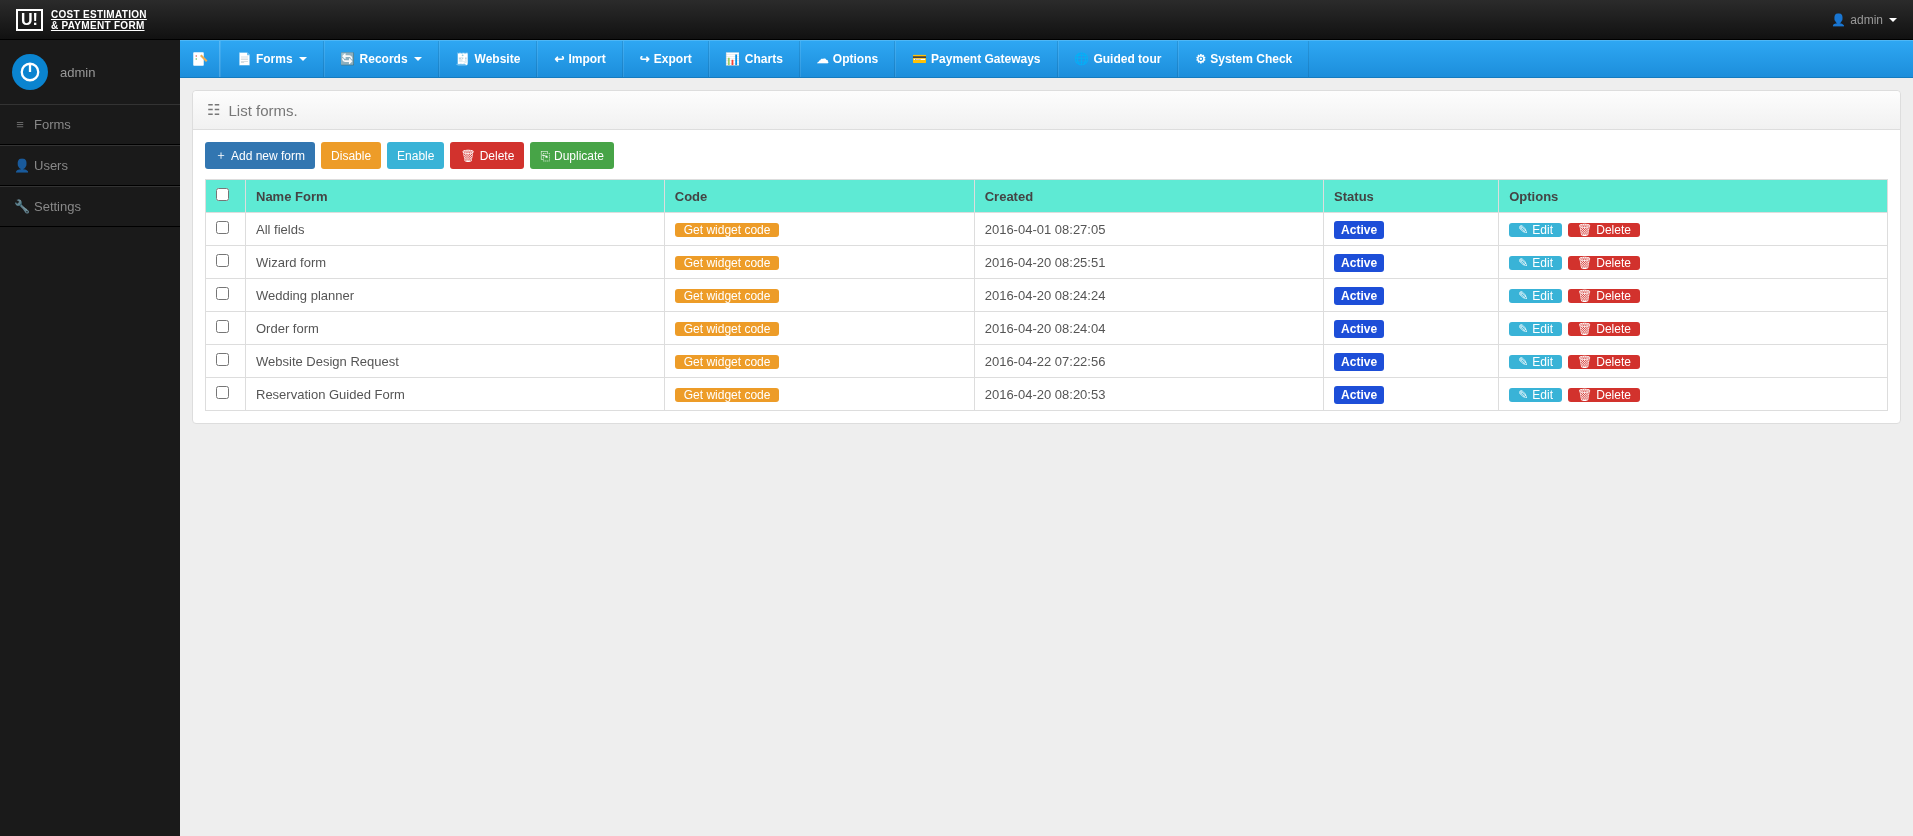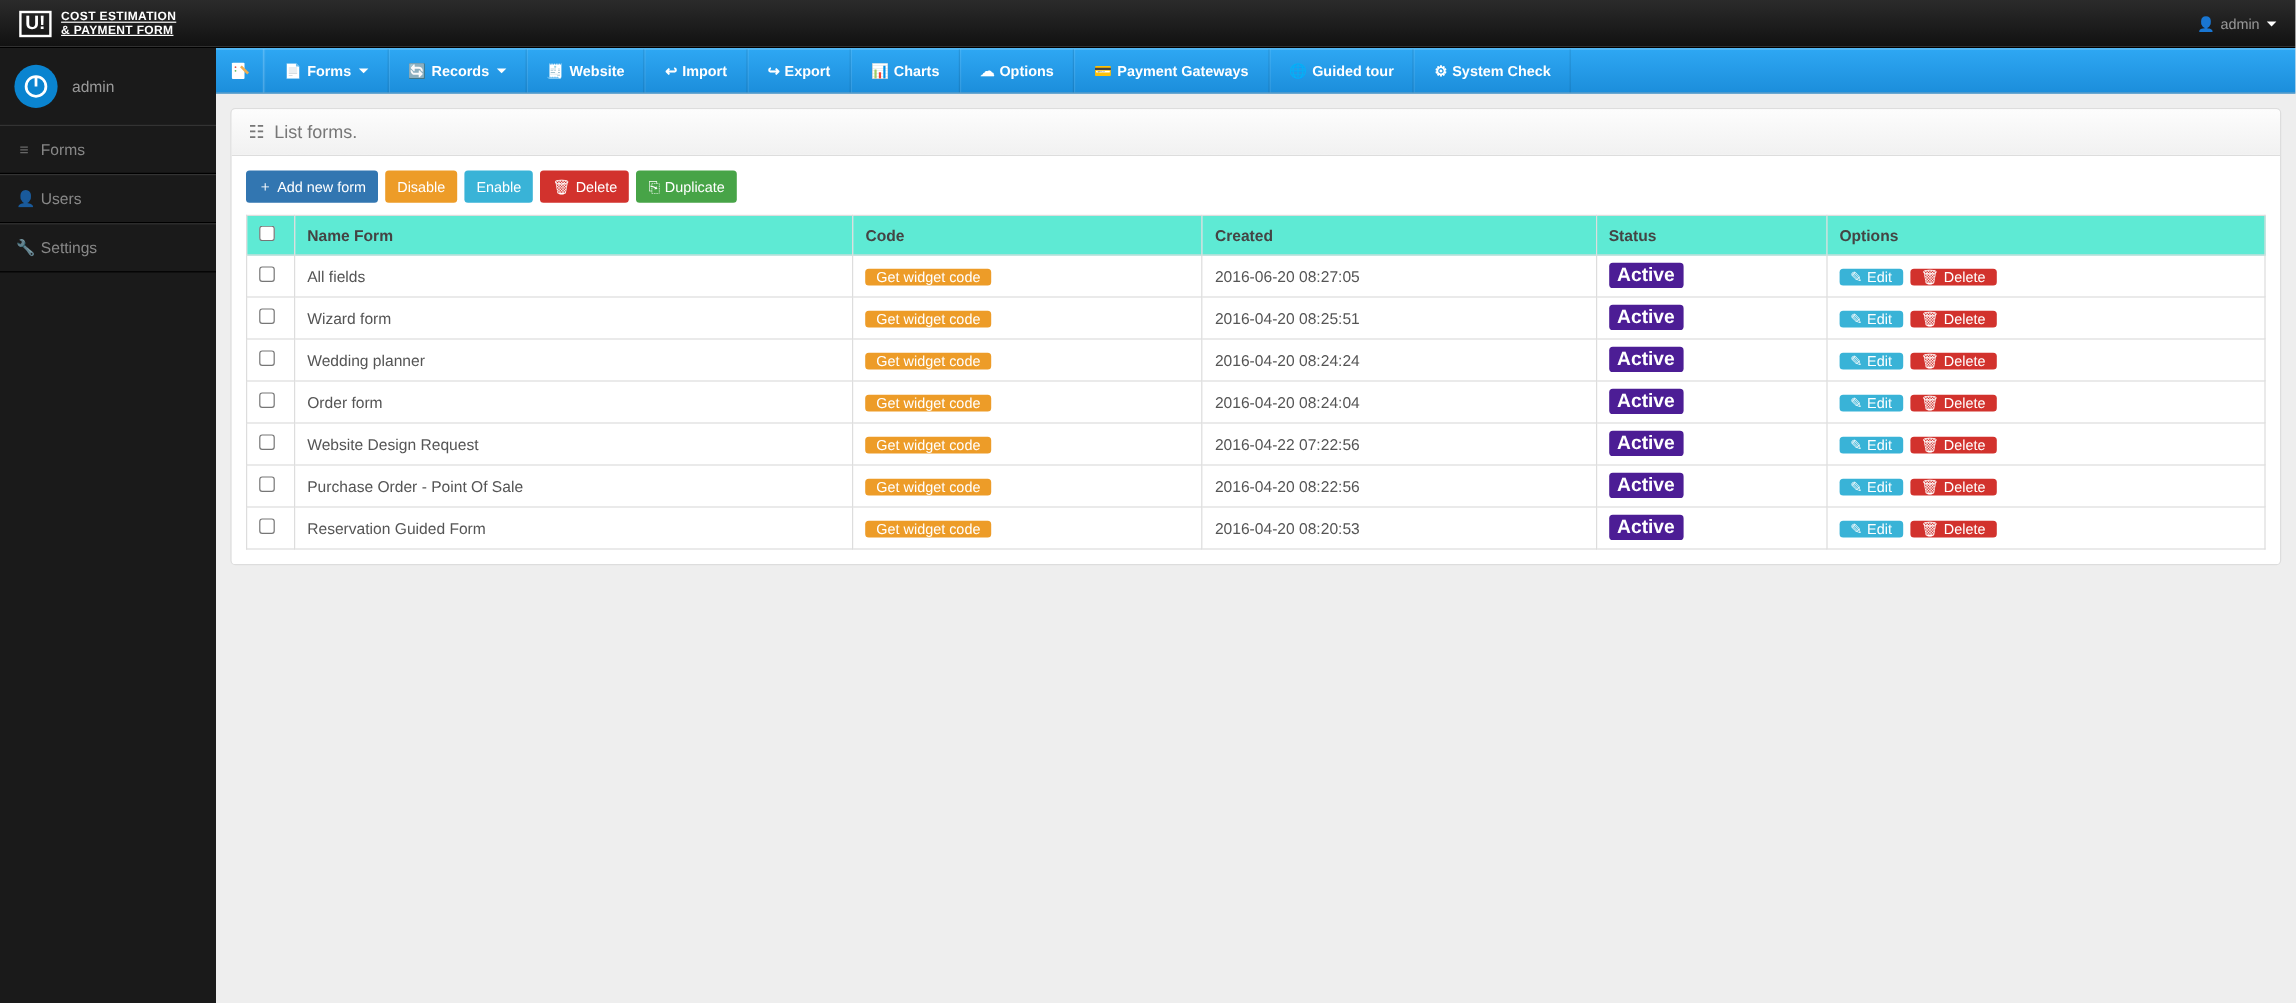--- a/index.html
+++ b/index.html
@@ -40,21 +40,21 @@
 .btn-warning { background: #ed9c28; }
 .btn-info { background: #39b3d7; }
 .btn-danger { background: #d2322d; }
 .btn-success { background: #47a447; }
 
 table.data { width: 100%; border-collapse: collapse; }
 table.data th, table.data td { border: 1px solid #ddd; padding: 8px 10px; text-align: left; font-size: 13px; vertical-align: middle; }
 table.data th { background: #5eead4; color: #444; font-weight: bold; }
 table.data td { color: #555; }
 .checkbox-cell { width: 40px; text-align: center; }
-.status-badge { background: #4c1d95; color: #fff; padding: 2px 7px; border-radius: 3px; font-size: 16px; font-weight: bold; text-align: center; }
+.status-badge { background: #1d4ed8; color: #fff; padding: 2px 7px; border-radius: 3px; font-size: 12px; font-weight: bold; text-align: center; }
 .btn-sm { padding: 0 9px; font-size: 12px; }
 .opt-cell { white-space: nowrap; }
 .opt-cell .btn { margin-right: 6px; }
 
 .ico-small { font-style: normal; }
 </style>
 </head>
 <body>
 
 <div class="topbar">
@@ -186,21 +186,21 @@
                 <th>Created</th>
                 <th>Status</th>
                 <th>Options</th>
               </tr>
             </thead>
             <tbody id="rows">
                 <tr>
                   <td class="checkbox-cell"><input type="checkbox" style=""></td>
                   <td>All fields</td>
                   <td><button class="btn btn-warning btn-sm">Get widget code</button></td>
-                  <td>2016-06-20 08:27:05</td>
+                  <td>2016-04-01 08:27:05</td>
                   <td><span class="status-badge">Active</span></td>
                   <td class="opt-cell"><button class="btn btn-info btn-sm"><span>✎</span> Edit</button><button class="btn btn-danger btn-sm"><span>🗑</span> Delete</button></td>
                 </tr>
                 <tr>
                   <td class="checkbox-cell"><input type="checkbox" style=""></td>
                   <td>Wizard form</td>
                   <td><button class="btn btn-warning btn-sm">Get widget code</button></td>
                   <td>2016-04-20 08:25:51</td>
                   <td><span class="status-badge">Active</span></td>
                   <td class="opt-cell"><button class="btn btn-info btn-sm"><span>✎</span> Edit</button><button class="btn btn-danger btn-sm"><span>🗑</span> Delete</button></td>
@@ -219,28 +219,20 @@
                   <td><button class="btn btn-warning btn-sm">Get widget code</button></td>
                   <td>2016-04-20 08:24:04</td>
                   <td><span class="status-badge">Active</span></td>
                   <td class="opt-cell"><button class="btn btn-info btn-sm"><span>✎</span> Edit</button><button class="btn btn-danger btn-sm"><span>🗑</span> Delete</button></td>
                 </tr>
                 <tr>
                   <td class="checkbox-cell"><input type="checkbox" style=""></td>
                   <td>Website Design Request</td>
                   <td><button class="btn btn-warning btn-sm">Get widget code</button></td>
                   <td>2016-04-22 07:22:56</td>
-                  <td><span class="status-badge">Active</span></td>
-                  <td class="opt-cell"><button class="btn btn-info btn-sm"><span>✎</span> Edit</button><button class="btn btn-danger btn-sm"><span>🗑</span> Delete</button></td>
-                </tr>
-                <tr>
-                  <td class="checkbox-cell"><input type="checkbox" style=""></td>
-                  <td>Purchase Order - Point Of Sale</td>
-                  <td><button class="btn btn-warning btn-sm">Get widget code</button></td>
-                  <td>2016-04-20 08:22:56</td>
                   <td><span class="status-badge">Active</span></td>
                   <td class="opt-cell"><button class="btn btn-info btn-sm"><span>✎</span> Edit</button><button class="btn btn-danger btn-sm"><span>🗑</span> Delete</button></td>
                 </tr>
                 <tr>
                   <td class="checkbox-cell"><input type="checkbox" style=""></td>
                   <td>Reservation Guided Form</td>
                   <td><button class="btn btn-warning btn-sm">Get widget code</button></td>
                   <td>2016-04-20 08:20:53</td>
                   <td><span class="status-badge">Active</span></td>
                   <td class="opt-cell"><button class="btn btn-info btn-sm"><span>✎</span> Edit</button><button class="btn btn-danger btn-sm"><span>🗑</span> Delete</button></td>

